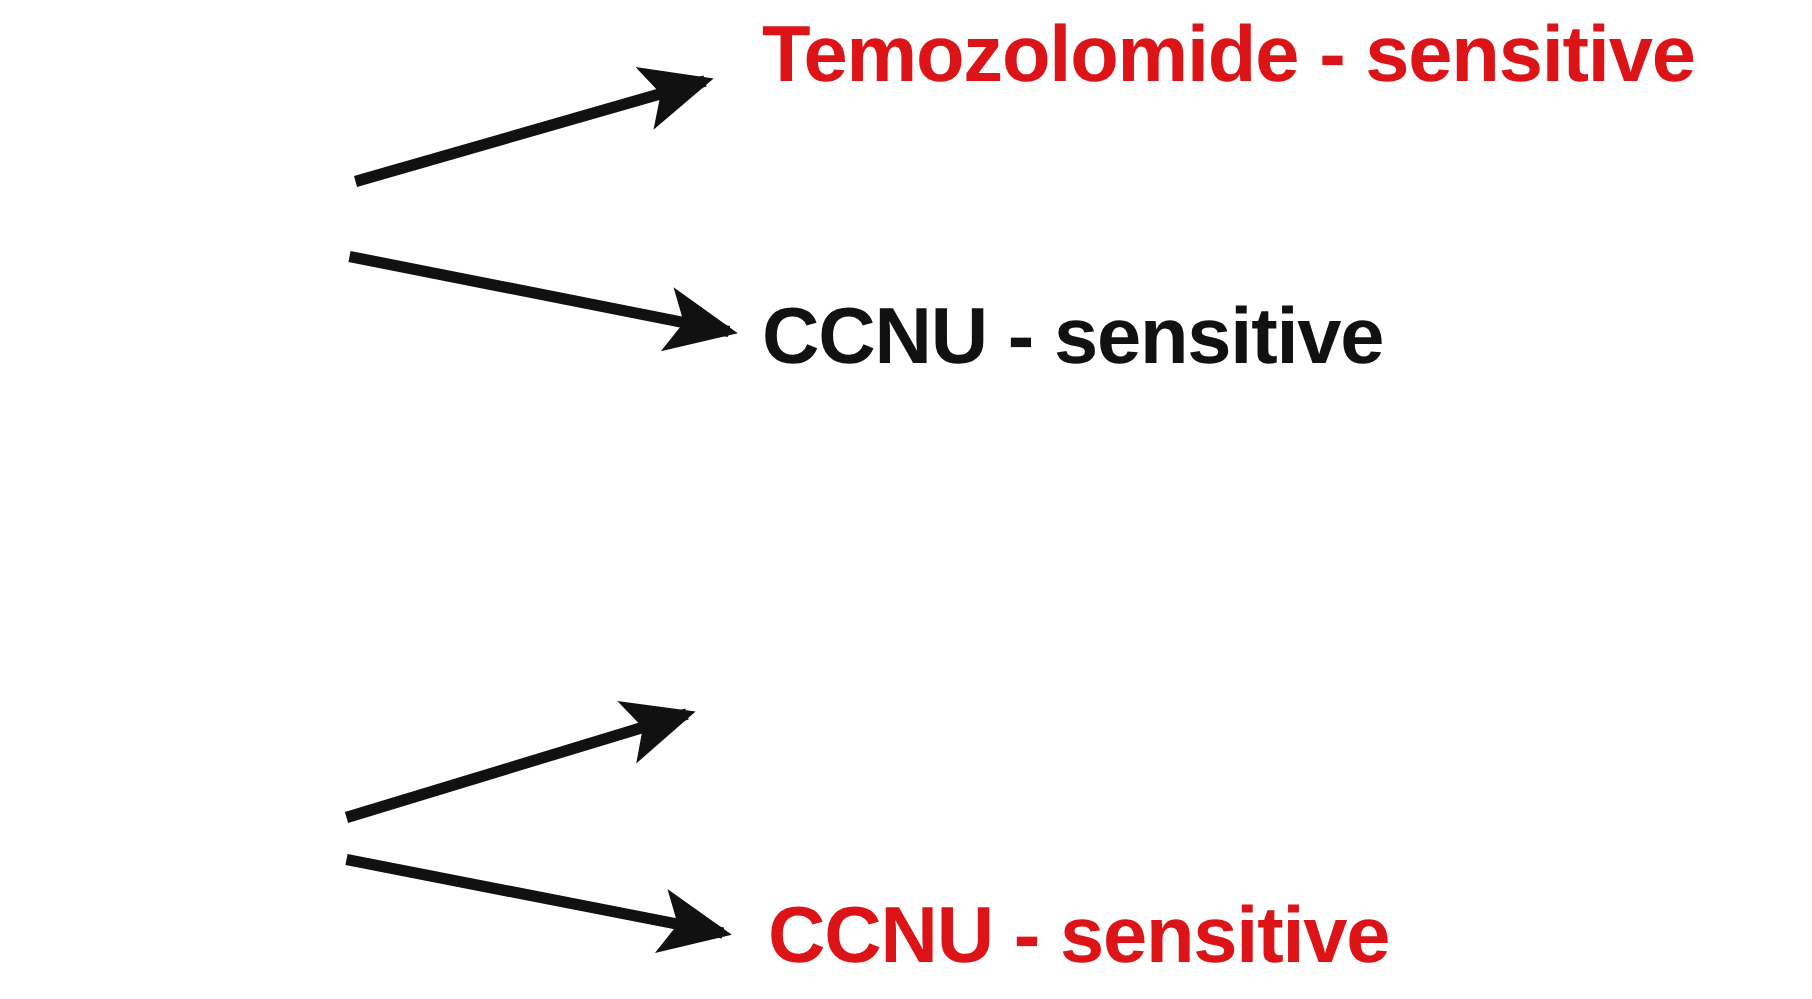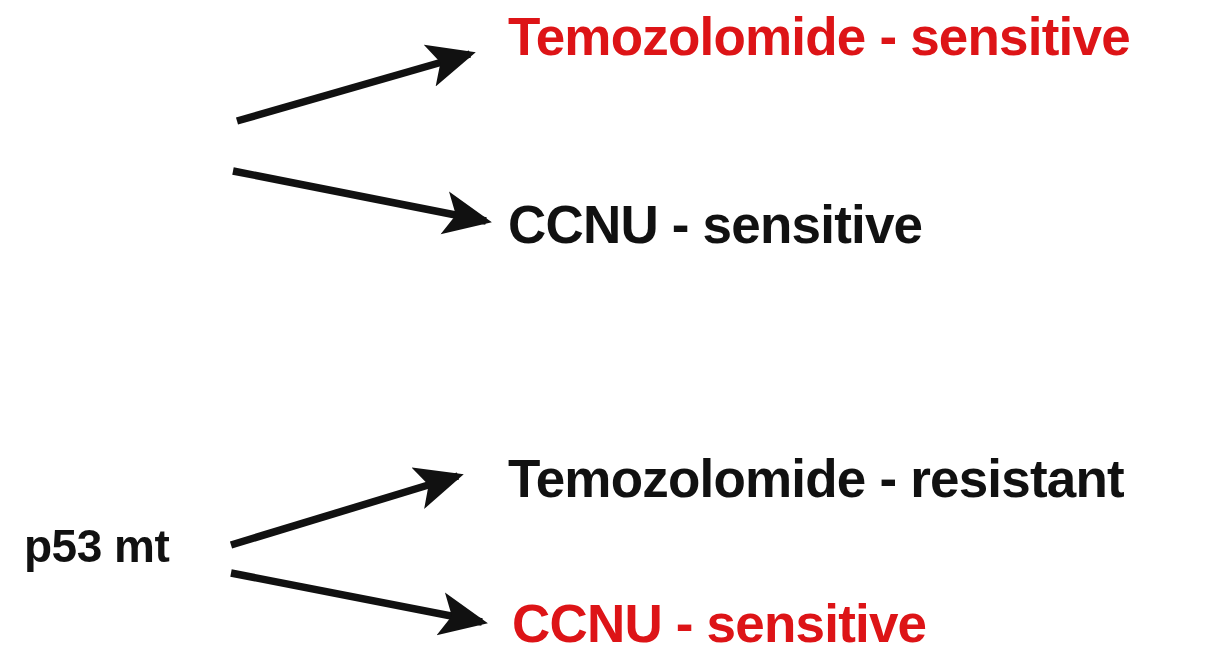--- a/index.html
+++ b/index.html
@@ -71,19 +71,17 @@
     <line x1="231" y1="545" x2="458" y2="476" stroke="#111111" stroke-width="7.5" stroke-linecap="butt" marker-end="url(#ah)"></line>
 
     <line x1="231" y1="573" x2="482" y2="622" stroke="#111111" stroke-width="7.5" stroke-linecap="butt" marker-end="url(#ah)"></line>
   </svg>
 
 
   <div class="outcome red" id="out-tmz-sens">Temozolomide - sensitive</div>
 
   <div class="outcome black" id="out-ccnu-res">CCNU - sensitive</div>
 
-  <div class="node-label" id="src-mt">p53 mt</div>
 
-  <div class="outcome black" id="out-tmz-res">Temozolomide - resistant</div>
 
   <div class="outcome red" id="out-ccnu-sens">CCNU - sensitive</div>
 
 </div>
 
 </body></html>

